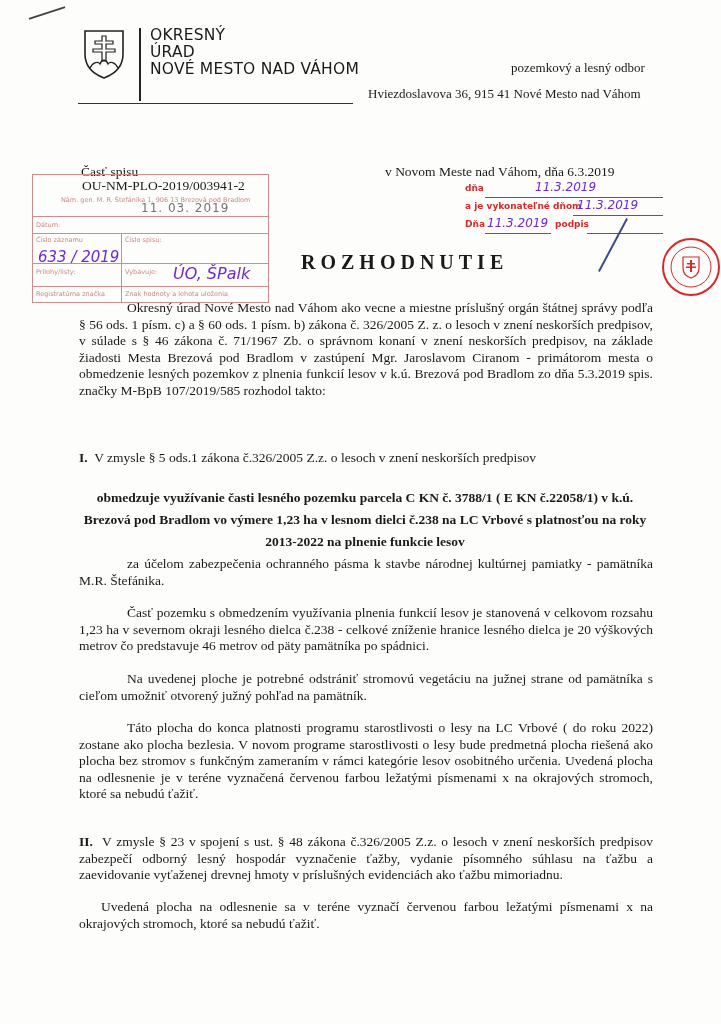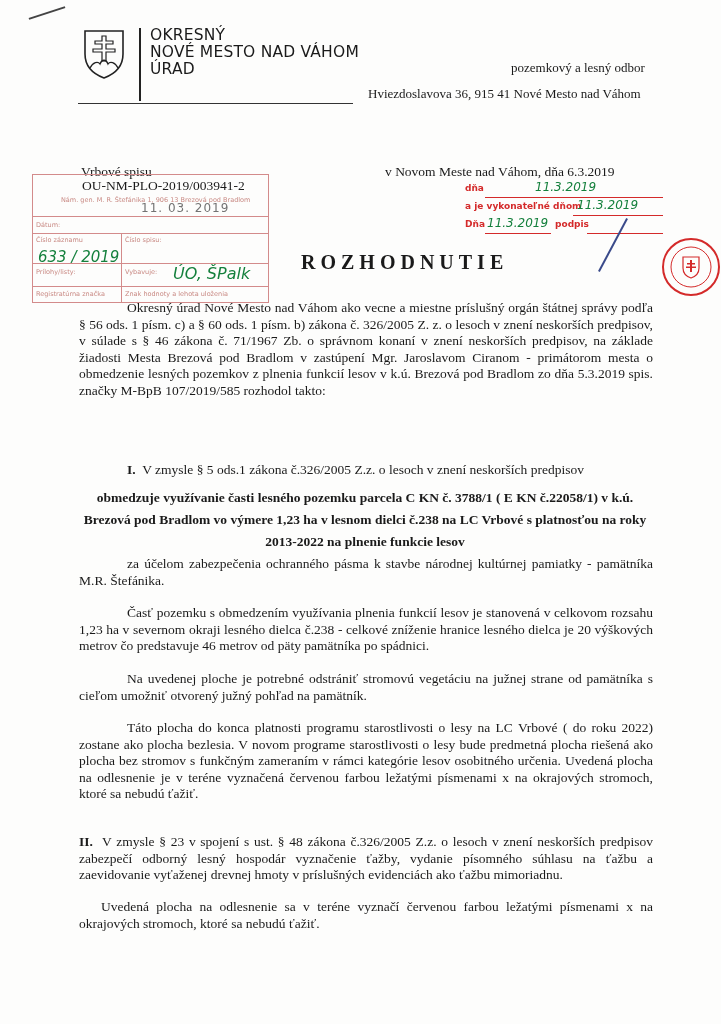--- a/index.html
+++ b/index.html
@@ -16,21 +16,21 @@
   .addr { left:368px; top:86px; font-size:13px; }
 
   .cislo-label { left:81px; top:164px; font-size:13.5px; }
   .cislo-val { left:82px; top:178px; font-size:13.5px; }
   .date-line { left:385px; top:164px; font-size:13.5px; }
 
   .reg-stamp { left:32px; top:174px; width:235px; height:127px; border:1px solid #d38b8b; color:#c7807a; }
   .reg-stamp .r { position:absolute; left:0; right:0; border-bottom:1px solid #d38b8b; }
   .reg-stamp .lbl { position:absolute; font-size:6.5px; font-family:"DejaVu Sans", sans-serif; color:#c98a84; }
   .reg-stamp .vl { position:absolute; width:1px; background:#d38b8b; }
-  .hand { font-family:"DejaVu Sans", sans-serif; font-style:italic; color:#15803d; }
+  .hand { font-family:"DejaVu Sans", sans-serif; font-style:italic; color:#6d28d9; }
 
   .title { left:285px; top:251px; font-size:20px; font-weight:bold; letter-spacing:5px;margin-left:16px; }
 
   .pv-stamp { left:465px; top:183px; width:200px; color:#d42a2a; font-family:"DejaVu Sans", sans-serif; font-size:9px; }
   .pv-stamp .row { position:relative; height:18px; }
   .pv-stamp .uline { position:absolute; bottom:3px; height:1px; background:#d42a2a; }
   .round-stamp { left:662px; top:238px; width:54px; height:54px; border:2px solid #d42a2a; border-radius:50%; }
 
   .body-text { left:79px; width:574px; font-size:13.5px; line-height:16.5px; text-align:justify; }
   .indent { text-indent:48px; }
@@ -43,28 +43,28 @@
 <div class="abs pen-mark"></div>
 
 <svg class="abs crest" viewBox="0 0 44 52">
   <path d="M3 3 H41 V26 C41 40 30 47 22 50 C14 47 3 40 3 26 Z" fill="none" stroke="#222" stroke-width="1.6"></path>
   <path d="M20 8 H24 V13 H31 V16 H24 V21 H33 V24 H24 V33 H20 V24 H11 V21 H20 V16 H13 V13 H20 Z" fill="none" stroke="#222" stroke-width="1.2"></path>
   <path d="M8 40 C11 34 16 33 18 36 C20 31 24 31 26 36 C28 33 33 34 36 40" fill="none" stroke="#222" stroke-width="1.3"></path>
 </svg>
 <div class="abs vbar"></div>
 <div class="abs org sans">
   <div>OKRESNÝ</div>
+  <div>ÚRAD</div>
   <div>NOVÉ MESTO NAD VÁHOM</div>
-  <div>ÚRAD</div>
 </div>
 <div class="abs hline"></div>
 <div class="abs dept">pozemkový a lesný odbor</div>
 <div class="abs addr">Hviezdoslavova 36, 915 41  Nové Mesto nad Váhom</div>
 
-<div class="abs cislo-label">Vrbové spisu</div>
+<div class="abs cislo-label">Časť spisu</div>
 <div class="abs cislo-val">OU-NM-PLO-2019/003941-2</div>
 <div class="abs date-line">v Novom Meste nad Váhom, dňa 6.3.2019</div>
 
 <div class="abs reg-stamp">
   <div class="lbl" style="left:3px;top:21px;margin-left:25px;">Nám. gen. M. R. Štefánika 1, 906 13 Brezová pod Bradlom</div>
   <div class="hand" style="position:absolute;left:108px;top:26px;font-size:12px;color:#737373;font-style:normal;letter-spacing:1px;">11. 03. 2019</div>
   <div class="r" style="top:41px;"></div>
   <div class="lbl" style="left:3px;top:46px;">Dátum:</div>
   <div class="r" style="top:58px;"></div>
   <div class="vl" style="left:88px;top:58px;height:69px;"></div>
@@ -105,21 +105,21 @@
 <div class="abs round-stamp">
   <svg width="54" height="54" viewBox="0 0 54 54">
     <circle cx="27" cy="27" r="20" fill="none" stroke="#d42a2a" stroke-width="1"></circle>
     <path d="M19 17 H35 V28 C35 34 30 37 27 38 C24 37 19 34 19 28 Z" fill="none" stroke="#d42a2a" stroke-width="1.2"></path>
     <path d="M26 20 H28 V23 H31 V24.5 H28 V26.5 H32 V28 H28 V32 H26 V28 H22 V26.5 H26 V24.5 H23 V23 H26 Z" fill="#d42a2a"></path>
   </svg>
 </div>
 
 <div class="abs body-text indent" style="top:300px;">Okresný úrad Nové Mesto nad Váhom ako vecne a miestne príslušný orgán štátnej správy podľa § 56 ods. 1 písm. c) a § 60 ods. 1 písm. b) zákona č. 326/2005 Z. z. o lesoch v znení neskorších predpisov, v súlade s § 46 zákona č. 71/1967 Zb. o správnom konaní v znení neskorších predpisov, na základe žiadosti Mesta Brezová pod Bradlom v zastúpení Mgr. Jaroslavom Ciranom - primátorom mesta o obmedzenie lesných pozemkov z plnenia funkcií lesov v  k.ú. Brezová pod Bradlom  zo dňa 5.3.2019 spis. značky M-BpB 107/2019/585 rozhodol takto:</div>
 
-<div class="abs body-text" style="top:462px;margin-left:48px;">
+<div class="abs body-text" style="top:450px;">
   <b>I.</b>&nbsp;
   <span>V zmysle § 5 ods.1  zákona č.326/2005 Z.z. o lesoch v znení neskorších predpisov</span>
 </div>
 
 <div class="abs bold-center" style="top:487px;">obmedzuje využívanie časti  lesného pozemku  parcela C KN č. 3788/1 ( E KN č.22058/1) v k.ú. Brezová pod Bradlom  vo výmere 1,23 ha v lesnom dielci č.238 na LC Vrbové s platnosťou na roky 2013-2022 na plnenie funkcie lesov</div>
 
 <div class="abs body-text indent" style="top:556px;">za účelom zabezpečenia ochranného pásma k stavbe národnej kultúrnej pamiatky - pamätníka M.R. Štefánika.</div>
 <div class="abs body-text indent" style="top:605px;">Časť pozemku s obmedzením využívania plnenia funkcií lesov je stanovená v celkovom rozsahu 1,23 ha v severnom okraji lesného dielca č.238 - celkové zníženie hranice lesného dielca je 20 výškových metrov čo predstavuje 46 metrov od päty pamätníka po spádnici.</div>
 <div class="abs body-text indent" style="top:671px;">Na uvedenej ploche je potrebné odstrániť stromovú vegetáciu na južnej strane od pamätníka s cieľom umožniť otvorený južný pohľad na pamätník.</div>
 <div class="abs body-text indent" style="top:720px;">Táto plocha do konca platnosti programu starostlivosti o lesy na LC Vrbové ( do roku 2022) zostane ako plocha bezlesia. V novom programe starostlivosti o lesy bude predmetná plocha riešená ako plocha bez stromov s funkčným zameraním v rámci kategórie lesov osobitného určenia. Uvedená plocha na odlesnenie je v teréne vyznačená  červenou farbou ležatými písmenami x  na okrajových stromoch, ktoré sa nebudú ťažiť.</div>

